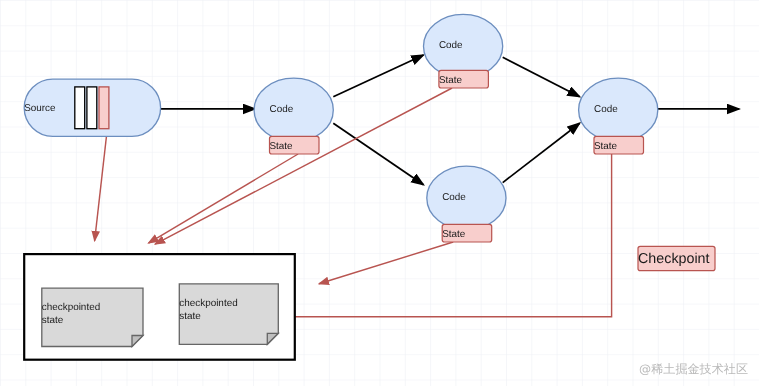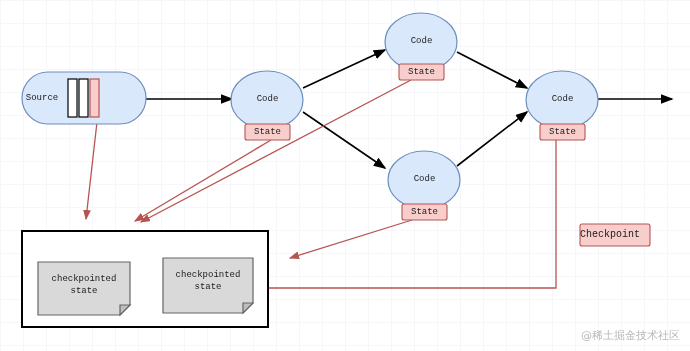--- a/index.html
+++ b/index.html
@@ -8,25 +8,23 @@
     background:#ffffff;
     font-family:"Liberation Sans", sans-serif;
     overflow:hidden;
     position:relative;
   }
   #canvas{position:absolute;inset:0;width:690px;height:351px;}
   .lbl{
     position:absolute;
     font-size:9px;
     color:#1a1a1a;
-    text-align:center;
     white-space:nowrap;
     pointer-events:none;
     line-height:11px;
-    font-family:Liberation Mono, monospace;
   }
   .wm{
     position:absolute;
     right:10px;bottom:8px;
     font-size:11px;
     color:#b9b9b9;
     font-family:"DejaVu Sans", sans-serif;
     margin-top:20px;
   }
 </style>
@@ -121,20 +119,20 @@
 <div class="lbl" style="left:245px;top:94px;width:45px;">Code</div>
 <div class="lbl" style="left:399px;top:36px;width:45px;">Code</div>
 <div class="lbl" style="left:402px;top:174px;width:45px;">Code</div>
 <div class="lbl" style="left:540px;top:94px;width:45px;">Code</div>
 
 <div class="lbl" style="left:245px;top:127px;width:45px;">State</div>
 <div class="lbl" style="left:399px;top:67px;width:45px;">State</div>
 <div class="lbl" style="left:402px;top:207px;width:45px;">State</div>
 <div class="lbl" style="left:540px;top:127px;width:45px;">State</div>
 
-<div class="lbl" style="left:580px;top:229px;width:52px;font-size:10px;">Checkpoint</div>
+<div class="lbl" style="left:580px;top:229px;width:52px;font-size:13px;">Checkpoint</div>
 
 <div class="lbl" style="left:38px;top:274px;width:92px;">checkpointed</div>
 <div class="lbl" style="left:38px;top:286px;width:92px;">state</div>
 <div class="lbl" style="left:163px;top:270px;width:90px;">checkpointed</div>
 <div class="lbl" style="left:163px;top:282px;width:90px;">state</div>
 
 <div class="wm">@稀土掘金技术社区</div>
 
 </body></html>

